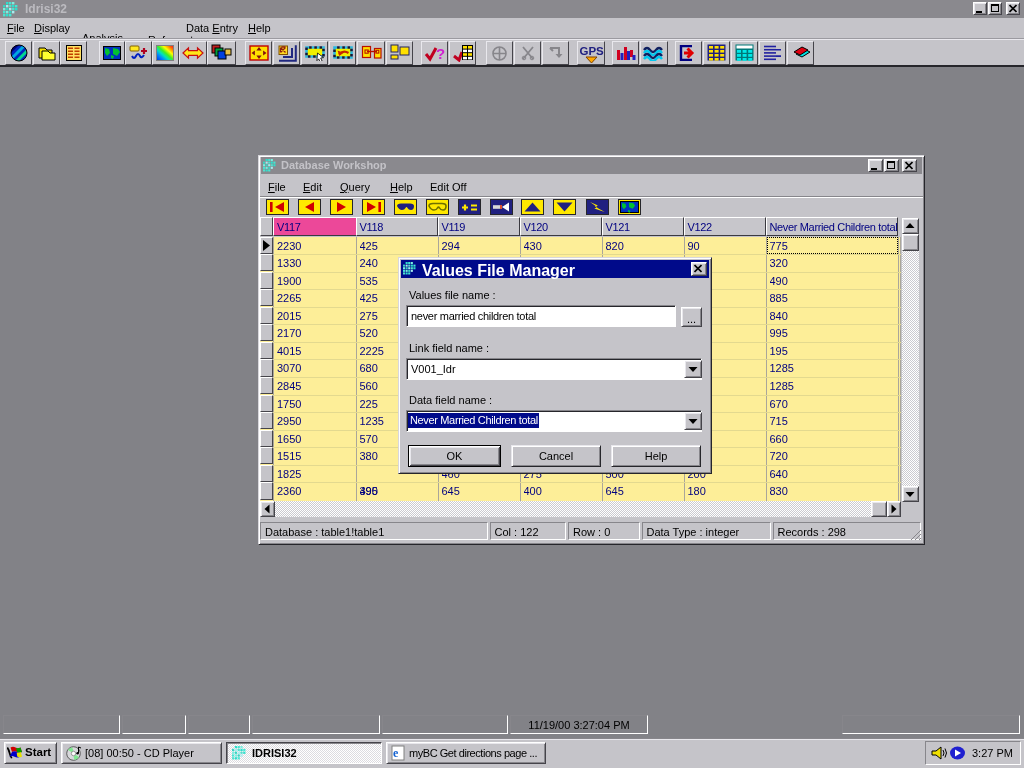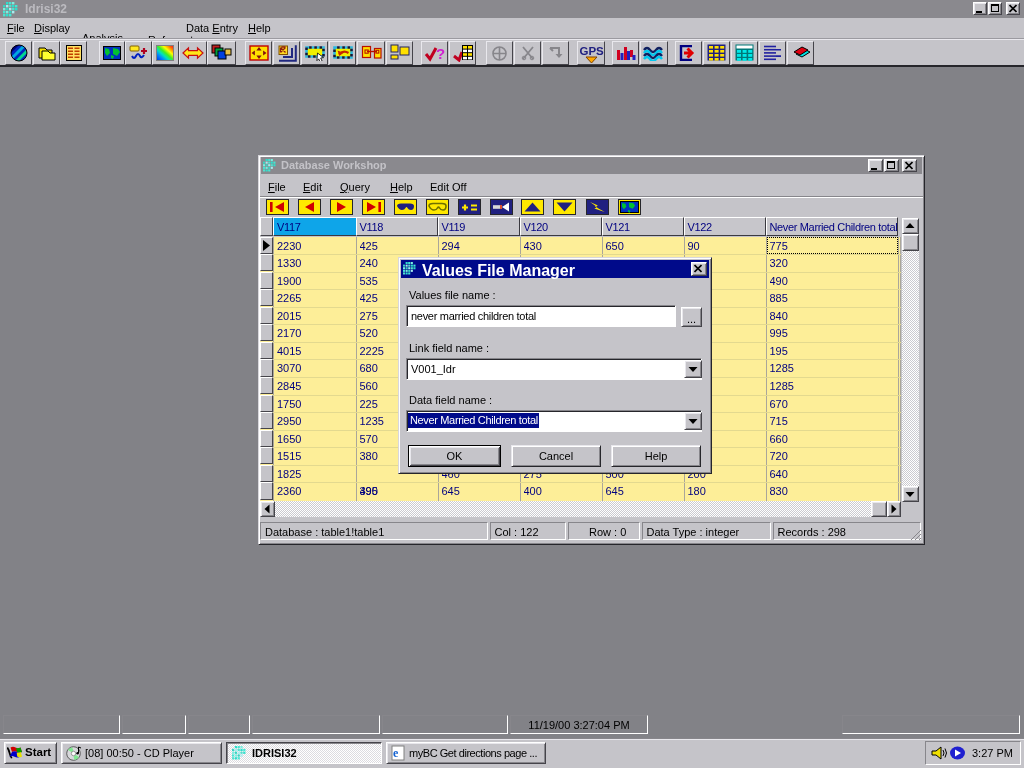--- a/index.html
+++ b/index.html
@@ -385,21 +385,21 @@
   </svg>
 <svg class="abs" style="left:618px;top:199px" width="23" height="16" viewBox="0 0 23 16">
     <rect x="0.5" y="0.5" width="22" height="15" fill="#ffe800" stroke="#26262b"></rect>
     <rect x="2.5" y="2.5" width="18" height="11" fill="#0030c0" stroke="#000"></rect>
     <path d="M4 4 l3.5 0.8 l0.8 3 l-2.5 2.5 l-1.8 -2.5 z" fill="#00c030"></path>
     <path d="M11 3.5 l4.5 0.8 l1.6 2.5 l-2.5 3 l-3.5 -1.6 z" fill="#00c030"></path>
     <path d="M10 11 l2.5 0.8 l-0.8 2 l-1.6 -0.8 z" fill="#00c030"></path>
   </svg>
 <div class="abs" style="left:260px;top:236.5px;width:641px;height:264.0px;background:#fdee98"></div>
 <div class="abs" style="left:260px;top:217px;width:13px;height:19px;background:#c5c4c9;border:1px solid;border-color:#fff #45444a #45444a #fff"></div>
-<div class="abs txt" style="left:273px;top:217px;width:103px;height:19px;background:#0ea5e9;border:1px solid;border-color:#fff #3a393f #3a393f #fff;color:#000080;padding:3px 0 0 3px;overflow:hidden;letter-spacing:-0.35px">V117</div>
+<div class="abs txt" style="left:273px;top:217px;width:103px;height:19px;background:#ec4899;border:1px solid;border-color:#fff #3a393f #3a393f #fff;color:#000080;padding:3px 0 0 3px;overflow:hidden;letter-spacing:-0.35px">V117</div>
 <div class="abs txt" style="left:355.5px;top:217px;width:82.0px;height:19px;background:#c7c6cb;border:1px solid;border-color:#fff #3a393f #3a393f #fff;color:#000080;padding:3px 0 0 3px;overflow:hidden;letter-spacing:-0.35px">V118</div>
 <div class="abs txt" style="left:437.5px;top:217px;width:82.0px;height:19px;background:#c7c6cb;border:1px solid;border-color:#fff #3a393f #3a393f #fff;color:#000080;padding:3px 0 0 3px;overflow:hidden;letter-spacing:-0.35px">V119</div>
 <div class="abs txt" style="left:519.5px;top:217px;width:82.0px;height:19px;background:#c7c6cb;border:1px solid;border-color:#fff #3a393f #3a393f #fff;color:#000080;padding:3px 0 0 3px;overflow:hidden;letter-spacing:-0.35px">V120</div>
 <div class="abs txt" style="left:601.5px;top:217px;width:82.0px;height:19px;background:#c7c6cb;border:1px solid;border-color:#fff #3a393f #3a393f #fff;color:#000080;padding:3px 0 0 3px;overflow:hidden;letter-spacing:-0.35px">V121</div>
 <div class="abs txt" style="left:683.5px;top:217px;width:82.0px;height:19px;background:#c7c6cb;border:1px solid;border-color:#fff #3a393f #3a393f #fff;color:#000080;padding:3px 0 0 3px;overflow:hidden;letter-spacing:-0.35px">V122</div>
 <div class="abs txt" style="left:765.5px;top:217px;width:132.5px;height:19px;background:#c7c6cb;border:1px solid;border-color:#fff #3a393f #3a393f #fff;color:#000080;padding:3px 0 0 3px;overflow:hidden;letter-spacing:-0.35px">Never Married Children total</div>
 <div class="abs" style="left:260px;top:236.5px;width:13px;height:17.07px;background:#c5c4c9;border:1px solid;border-color:#fff #45444a #45444a #fff"></div>
 <div class="abs" style="left:260px;top:254.07px;width:13px;height:17.07px;background:#c5c4c9;border:1px solid;border-color:#fff #45444a #45444a #fff"></div>
 <div class="abs" style="left:260px;top:271.64px;width:13px;height:17.07px;background:#c5c4c9;border:1px solid;border-color:#fff #45444a #45444a #fff"></div>
 <div class="abs" style="left:260px;top:289.21px;width:13px;height:17.07px;background:#c5c4c9;border:1px solid;border-color:#fff #45444a #45444a #fff"></div>
@@ -493,21 +493,21 @@
 <div class="abs txt" style="left:523.5px;top:327.35px;width:77.0px;height:12px;color:#000080;overflow:hidden">520</div>
 <div class="abs txt" style="left:523.5px;top:344.92px;width:77.0px;height:12px;color:#000080;overflow:hidden">2225</div>
 <div class="abs txt" style="left:523.5px;top:362.49px;width:77.0px;height:12px;color:#000080;overflow:hidden">680</div>
 <div class="abs txt" style="left:523.5px;top:380.06px;width:77.0px;height:12px;color:#000080;overflow:hidden">560</div>
 <div class="abs txt" style="left:523.5px;top:397.63px;width:77.0px;height:12px;color:#000080;overflow:hidden">225</div>
 <div class="abs txt" style="left:523.5px;top:415.2px;width:77.0px;height:12px;color:#000080;overflow:hidden">1235</div>
 <div class="abs txt" style="left:523.5px;top:432.77px;width:77.0px;height:12px;color:#000080;overflow:hidden">570</div>
 <div class="abs txt" style="left:523.5px;top:450.34000000000003px;width:77.0px;height:12px;color:#000080;overflow:hidden">380</div>
 <div class="abs txt" style="left:523.5px;top:467.90999999999997px;width:77.0px;height:12px;color:#000080;overflow:hidden">275</div>
 <div class="abs txt" style="left:523.5px;top:485.48px;width:77.0px;height:12px;color:#000080;overflow:hidden">400</div>
-<div class="abs txt" style="left:605.5px;top:239.5px;width:77.0px;height:12px;color:#000080;overflow:hidden">650</div>
+<div class="abs txt" style="left:605.5px;top:239.5px;width:77.0px;height:12px;color:#000080;overflow:hidden">820</div>
 <div class="abs txt" style="left:605.5px;top:257.07px;width:77.0px;height:12px;color:#000080;overflow:hidden">240</div>
 <div class="abs txt" style="left:605.5px;top:274.64px;width:77.0px;height:12px;color:#000080;overflow:hidden">535</div>
 <div class="abs txt" style="left:605.5px;top:292.21px;width:77.0px;height:12px;color:#000080;overflow:hidden">425</div>
 <div class="abs txt" style="left:605.5px;top:309.78px;width:77.0px;height:12px;color:#000080;overflow:hidden">275</div>
 <div class="abs txt" style="left:605.5px;top:327.35px;width:77.0px;height:12px;color:#000080;overflow:hidden">520</div>
 <div class="abs txt" style="left:605.5px;top:344.92px;width:77.0px;height:12px;color:#000080;overflow:hidden">2225</div>
 <div class="abs txt" style="left:605.5px;top:362.49px;width:77.0px;height:12px;color:#000080;overflow:hidden">680</div>
 <div class="abs txt" style="left:605.5px;top:380.06px;width:77.0px;height:12px;color:#000080;overflow:hidden">560</div>
 <div class="abs txt" style="left:605.5px;top:397.63px;width:77.0px;height:12px;color:#000080;overflow:hidden">225</div>
 <div class="abs txt" style="left:605.5px;top:415.2px;width:77.0px;height:12px;color:#000080;overflow:hidden">1235</div>
@@ -561,21 +561,21 @@
 <svg class="abs" style="left:260px;top:502px" width="14" height="14" viewBox="0 0 14 14">
     <path d="M4.5 7 l5 -4.5 v9 z" fill="#000"></path>
   </svg>
 <div class="abs face raised" style="left:871px;top:501px;width:16px;height:16px;"></div>
 <div class="abs face raised" style="left:887px;top:501px;width:14px;height:16px;"></div>
 <svg class="abs" style="left:887px;top:502px" width="14" height="14" viewBox="0 0 14 14">
     <path d="M9.5 7 l-5 -4.5 v9 z" fill="#000"></path>
   </svg>
 <div class="abs txt" style="left:260px;top:522px;width:227.5px;height:18px;border:1px solid;border-color:#87868b #fff #fff #87868b;padding:3px 0 0 4px;overflow:hidden">Database : table1!table1</div>
 <div class="abs txt" style="left:489.5px;top:522px;width:76.5px;height:18px;border:1px solid;border-color:#87868b #fff #fff #87868b;padding:3px 0 0 4px;overflow:hidden">Col : 122</div>
-<div class="abs txt" style="left:568px;top:522px;width:72px;height:18px;border:1px solid;border-color:#87868b #fff #fff #87868b;padding:3px 0 0 20px;overflow:hidden">Row : 0</div>
+<div class="abs txt" style="left:568px;top:522px;width:72px;height:18px;border:1px solid;border-color:#87868b #fff #fff #87868b;padding:3px 0 0 4px;overflow:hidden">Row : 0</div>
 <div class="abs txt" style="left:641.5px;top:522px;width:129.5px;height:18px;border:1px solid;border-color:#87868b #fff #fff #87868b;padding:3px 0 0 4px;overflow:hidden">Data Type : integer</div>
 <div class="abs txt" style="left:772.5px;top:522px;width:148.5px;height:18px;border:1px solid;border-color:#87868b #fff #fff #87868b;padding:3px 0 0 4px;overflow:hidden">Records : 298</div>
 <svg class="abs" style="left:911px;top:530px" width="10" height="10" viewBox="0 0 10 10">
     <path d="M10 0 L0 10 M10 4 L4 10 M10 8 L8 10" stroke="#87868b"></path>
   </svg>
 <div class="abs" style="left:398px;top:257px;width:314px;height:217px;background:#c5c4c9;border:1px solid;border-color:#d8d7dc #26262b #26262b #d8d7dc;box-shadow:inset 1px 1px 0 #fff,inset -1px -1px 0 #87868b"></div>
 <div class="abs" style="left:401px;top:260px;width:308px;height:18px;background:#000a8a"></div>
 <svg class="abs" style="left:403px;top:262px" width="13" height="13" viewBox="0 0 15 15">
     <rect x="3" y="0" width="2.4" height="2.4" fill="#2be0cd"></rect>
     <rect x="6" y="0" width="2.4" height="2.4" fill="#45e6d4"></rect>

